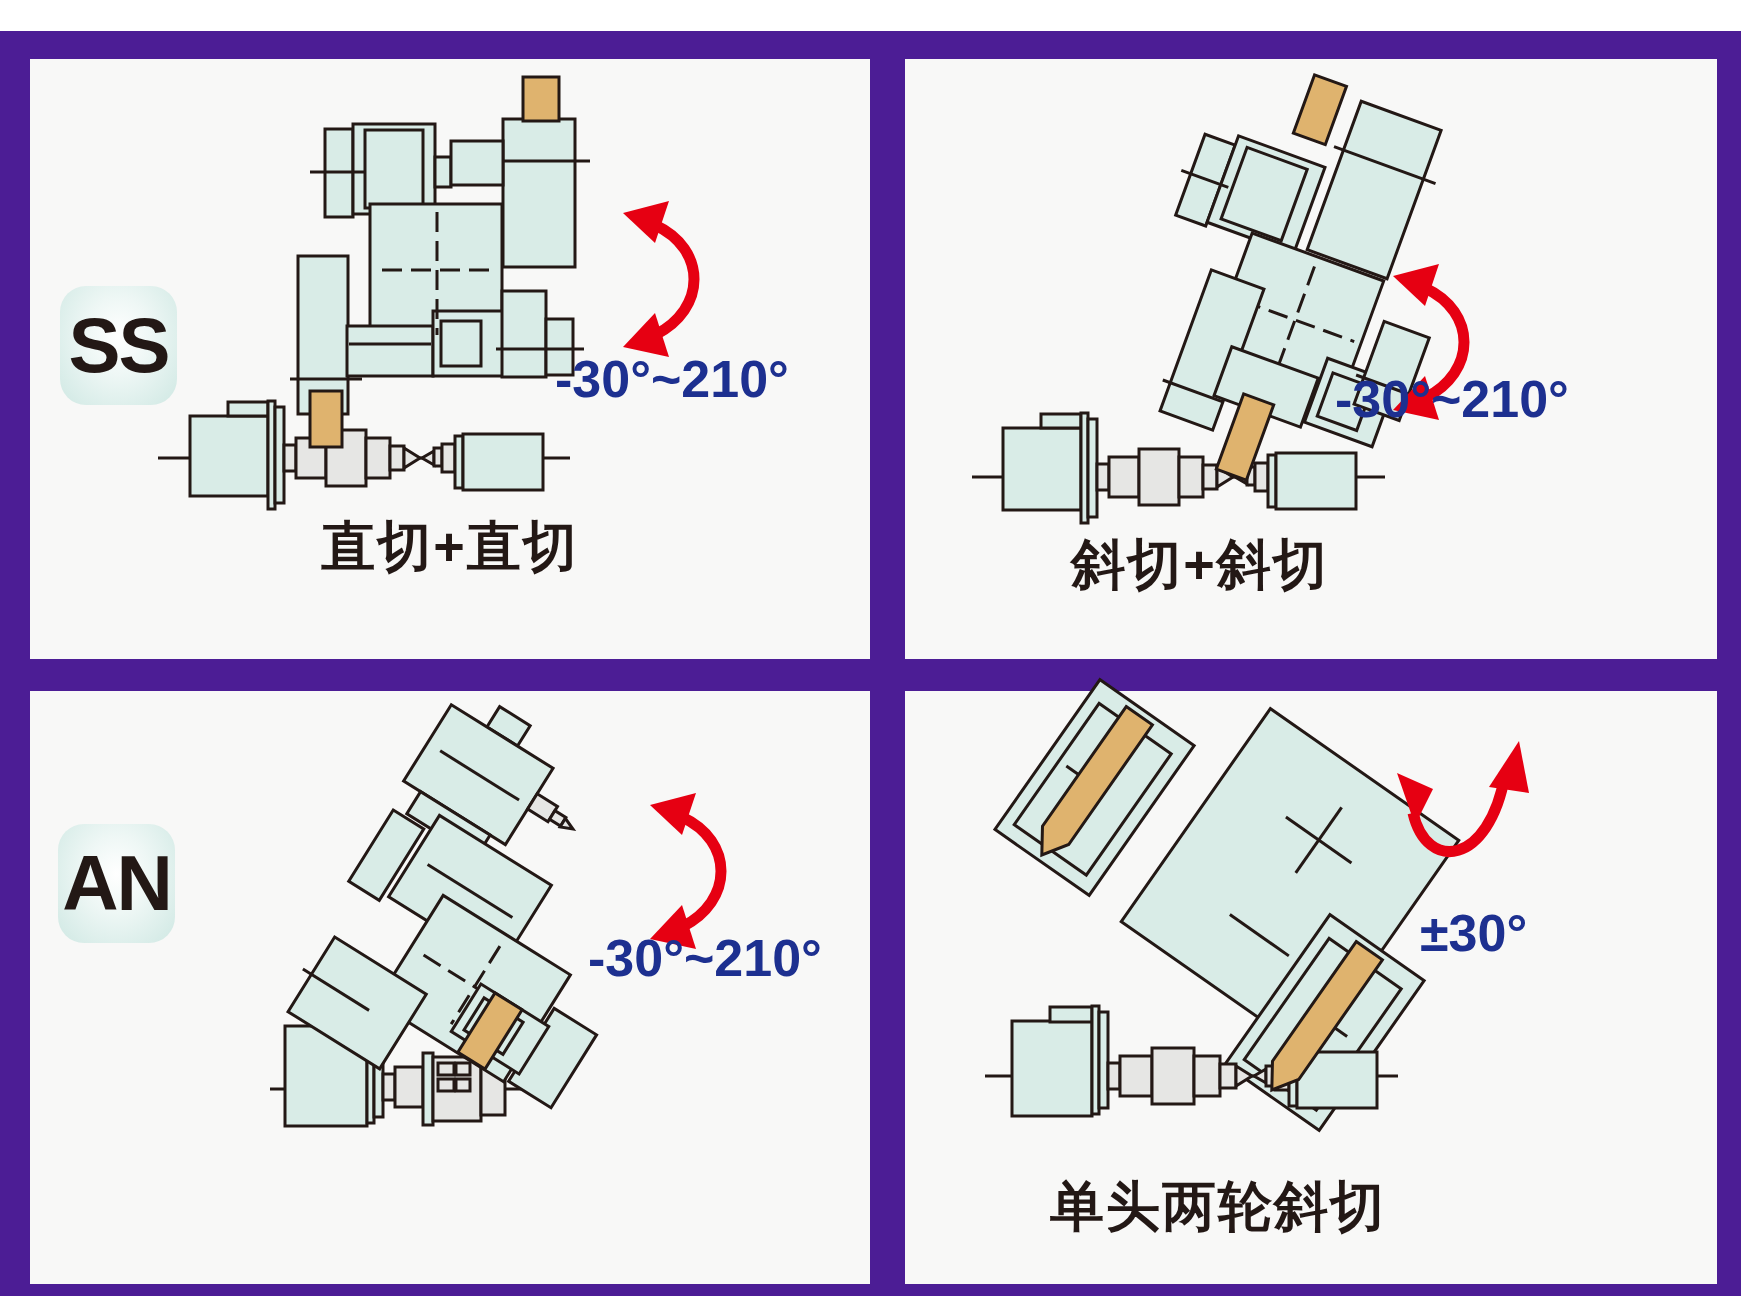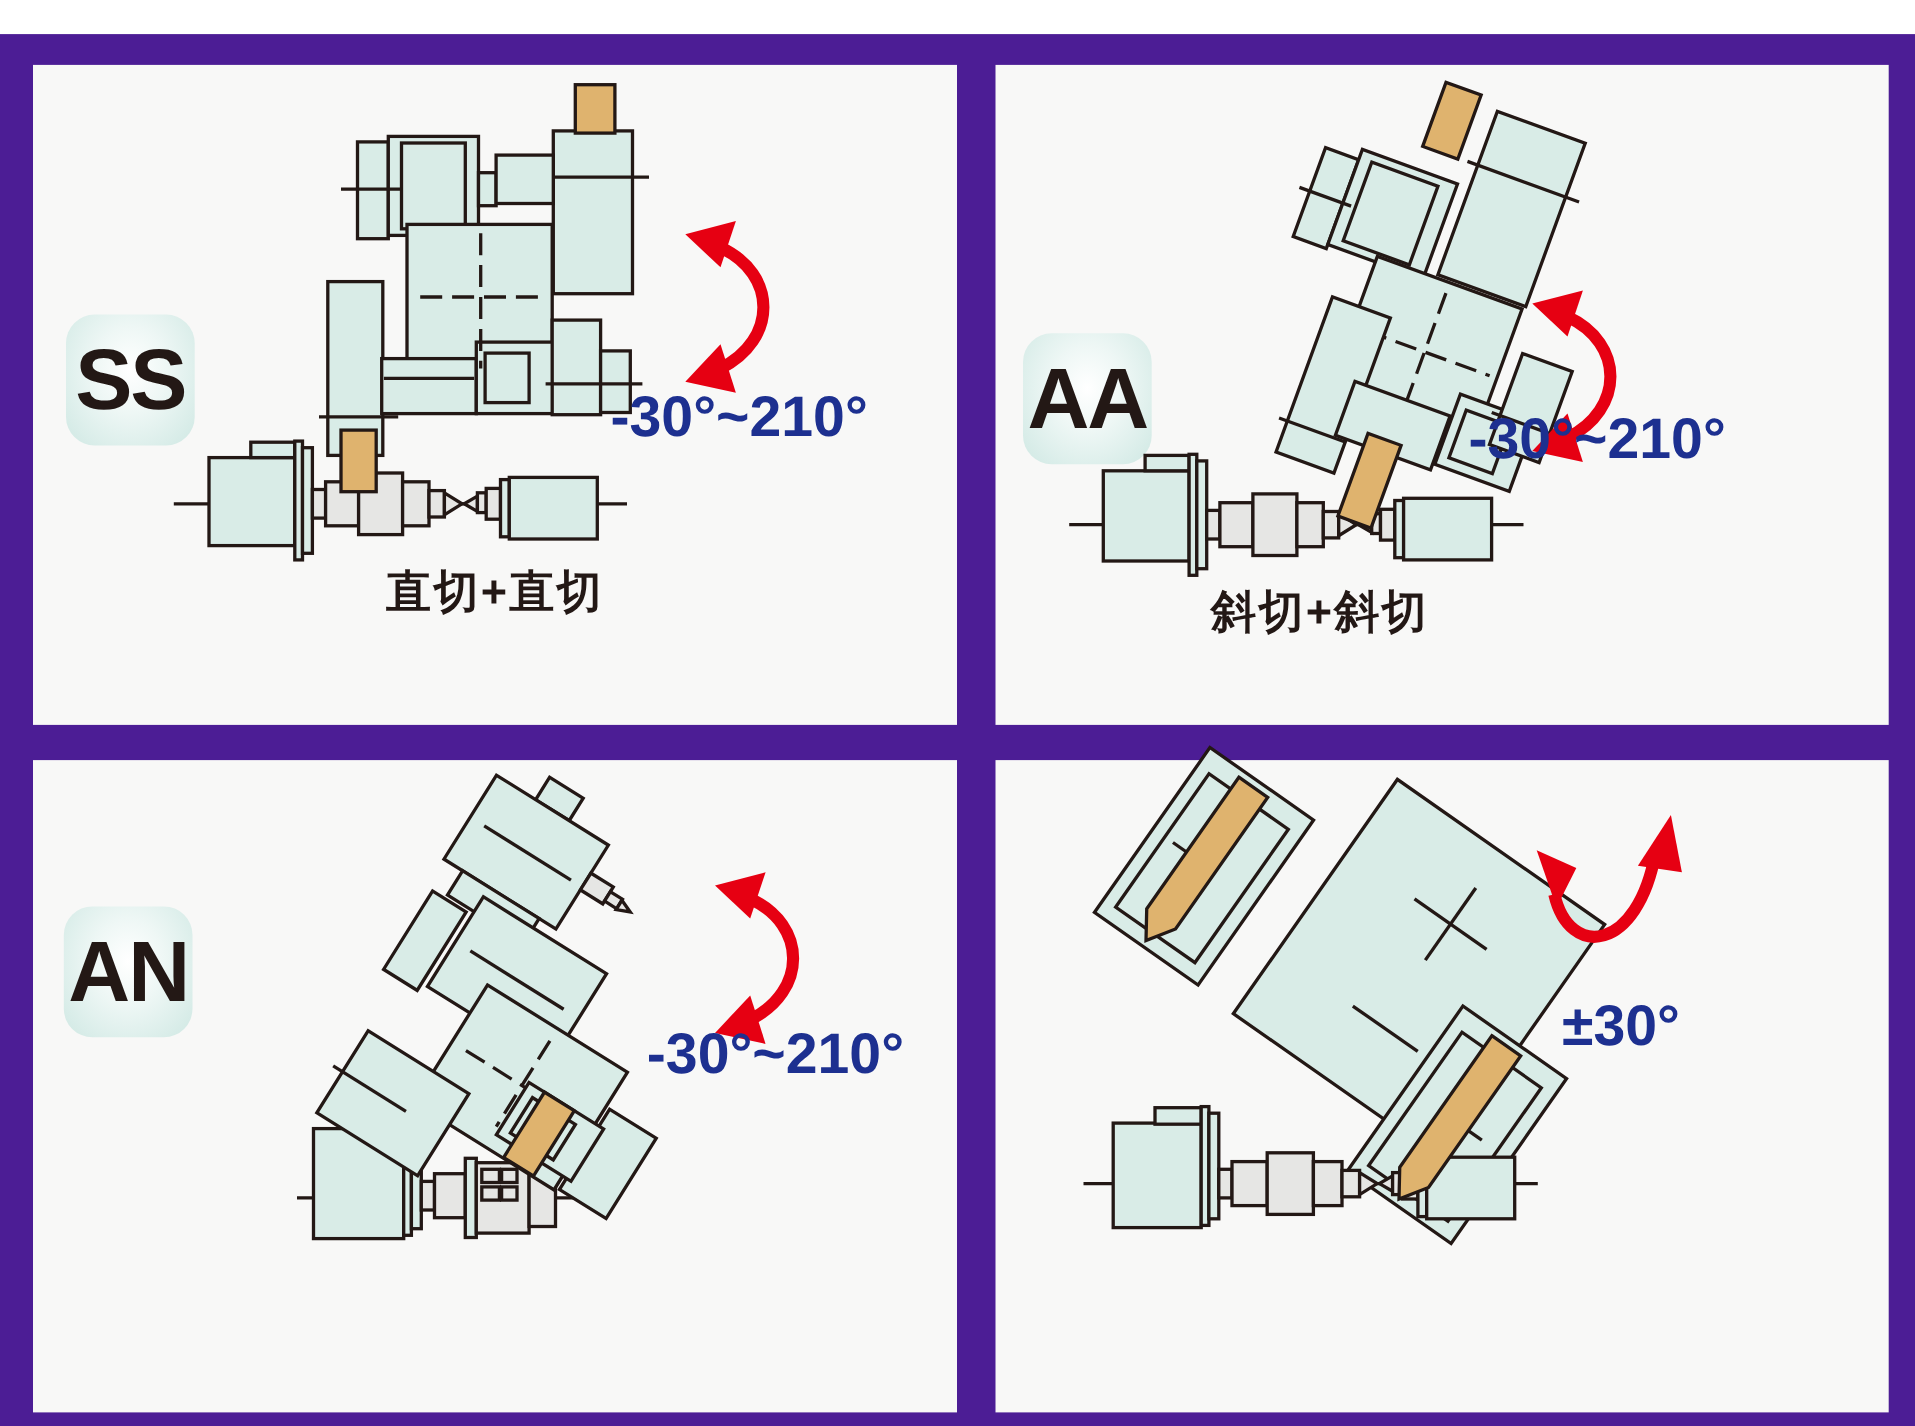--- a/index.html
+++ b/index.html
@@ -9,21 +9,21 @@
   .panel-tl{left:30px;top:28px;width:840px;height:600px;}
   .panel-tr{left:905px;top:28px;width:812px;height:600px;}
   .panel-bl{left:30px;top:660px;width:840px;height:593px;}
   .panel-br{left:905px;top:660px;width:812px;height:593px;}
 
   .badge{position:absolute;width:117px;height:119px;border-radius:26px;
          background:radial-gradient(ellipse at 50% 42%, #ffffff 0%, #eef7f5 40%, #cfe8e3 100%);
          display:flex;align-items:center;justify-content:center;
          font-size:78px;font-weight:700;color:#231815;letter-spacing:-2px;}
   .angle{position:absolute;color:#1d3090;font-weight:700;font-size:52px;white-space:nowrap;}
-  .caption{position:absolute;color:#231815;font-weight:700;font-size:41px;
+  .caption{position:absolute;color:#231815;font-weight:700;font-size:54px;
            text-align:center;white-space:nowrap;letter-spacing:2px;}
   svg.diagram, svg.arrow{position:absolute;overflow:visible;}
 
   .m{fill:#d9ece7;stroke:#231815;stroke-width:3px;}
   .g{fill:#e6e6e4;stroke:#231815;stroke-width:3px;}
   .w{fill:#dfb36e;stroke:#231815;stroke-width:3px;}
   .cl{stroke:#231815;stroke-width:3px;fill:none;}
   .dsh{stroke:#231815;stroke-width:3px;fill:none;stroke-dasharray:20 9;}
   .red{fill:none;stroke:#e60012;stroke-width:11px;stroke-linecap:butt;}
   .redf{fill:#e60012;stroke:none;}
@@ -86,21 +86,20 @@
       <path class="red" d="M40,34 C92,58 92,118 40,144"></path>
       <polygon class="redf" points="8,22 54,10 40,52"></polygon>
       <polygon class="redf" points="8,156 40,122 54,166"></polygon>
     </svg>
 
     <div class="angle" style="left:525px;top:290px;">-30°~210°</div>
     <div class="caption" style="left:165px;top:452px;width:510px;">直切+直切</div>
   </section>
 
   <section class="panel panel-tr">
-    <div class="badge" style="left:25px;top:244px;">AA</div>
 
     <svg class="diagram" style="left:55px;top:6px;width:700px;height:480px" viewBox="0 0 700 480">
 
       <line class="cl" x1="12" y1="412" x2="103" y2="412"></line>
       <line class="cl" x1="111" y1="412" x2="303" y2="412"></line>
       <line class="cl" x1="311" y1="412" x2="425" y2="412"></line>
       <rect class="m" x="43" y="363" width="78" height="82"></rect>
       <rect class="m" x="81" y="349" width="40" height="14"></rect>
       <rect class="m" x="121" y="348" width="7" height="110"></rect>
       <rect class="m" x="128" y="354" width="9" height="98"></rect>
@@ -273,15 +272,16 @@
       </g>
     </svg>
 
     <svg class="arrow" style="left:488px;top:42px;width:140px;height:180px" viewBox="0 0 140 180">
       <path class="red" d="M20,80 C34,140 96,132 112,42"></path>
       <polygon class="redf" points="4,40 40,56 22,92"></polygon>
       <polygon class="redf" points="96,54 126,8 136,60"></polygon>
     </svg>
 
     <div class="angle" style="left:515px;top:212px;">±30°</div>
+    <div class="caption" style="left:58px;top:480px;width:510px;">单头两轮斜切</div>
   </section>
 
 </div>
 
 </body></html>

